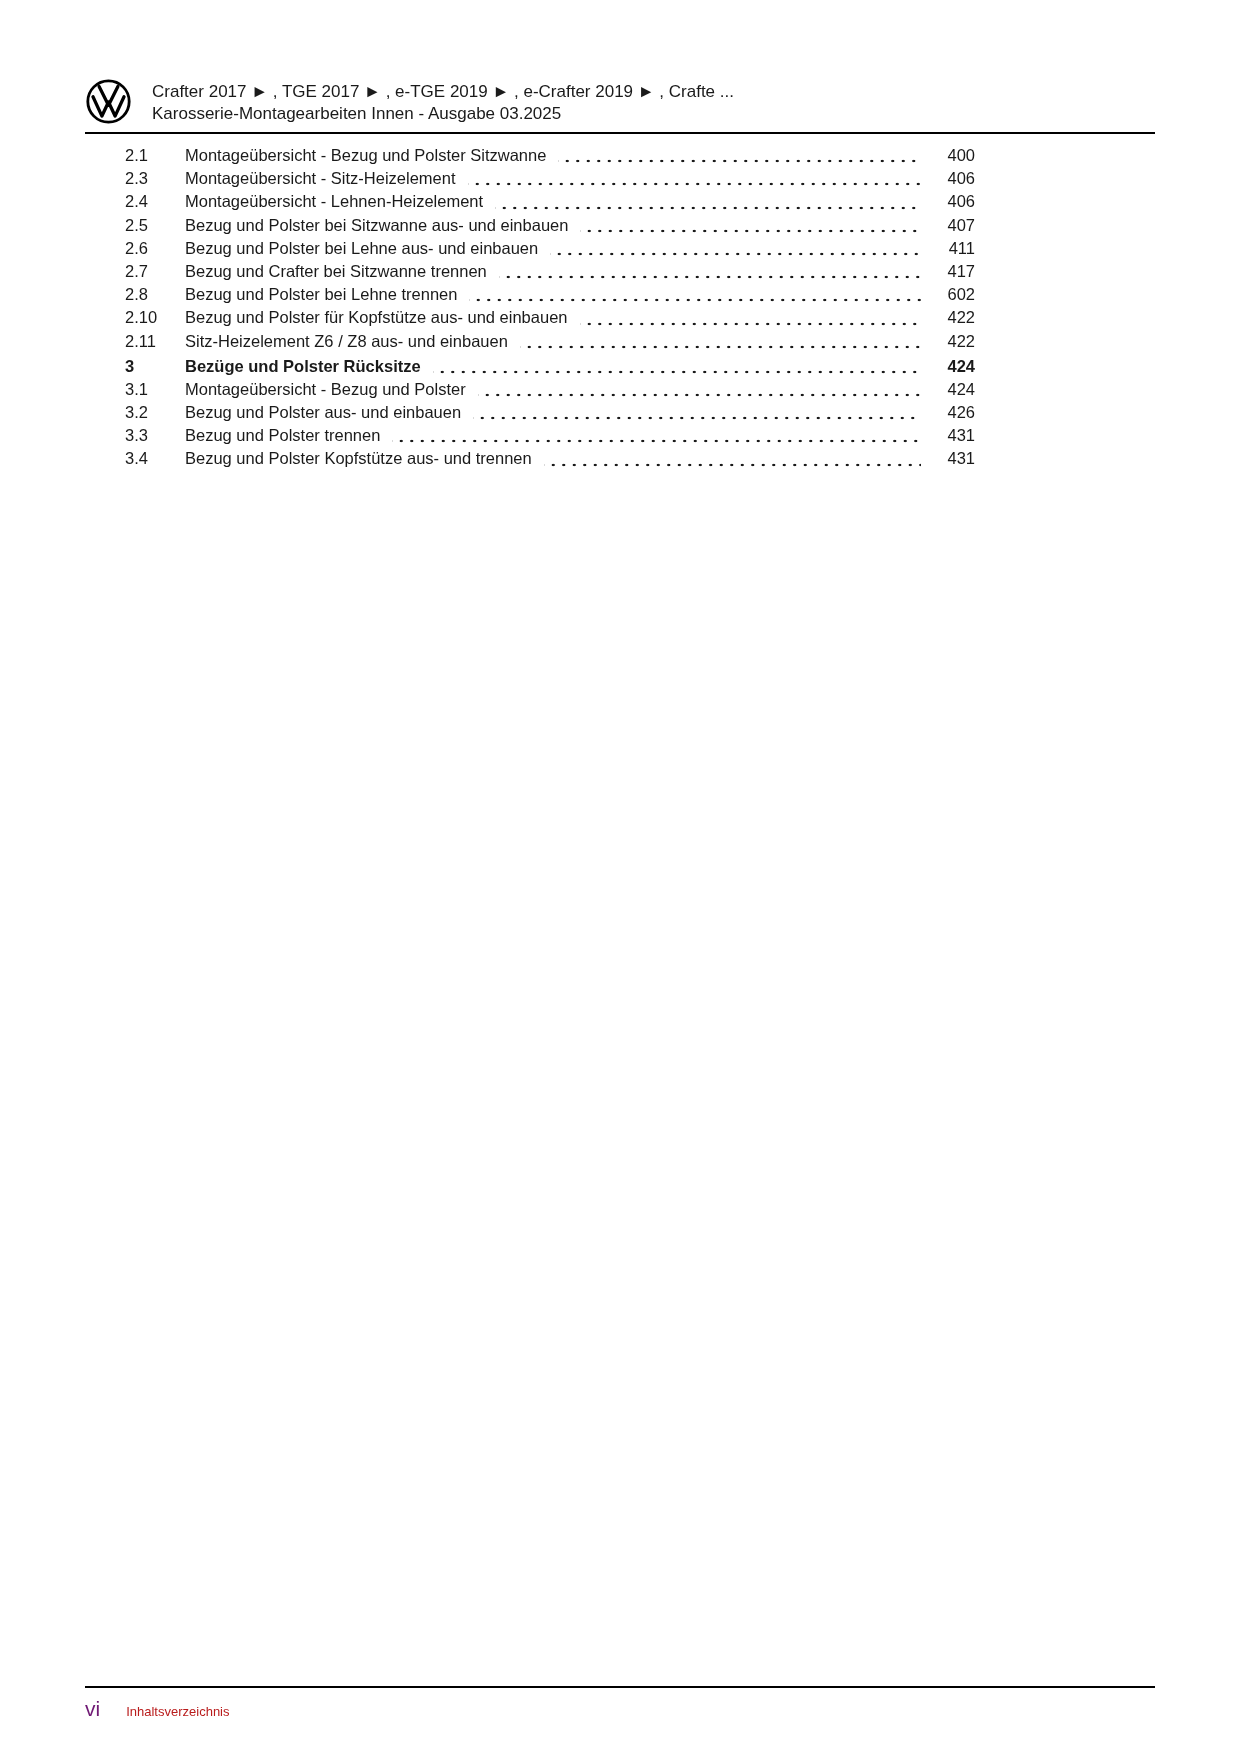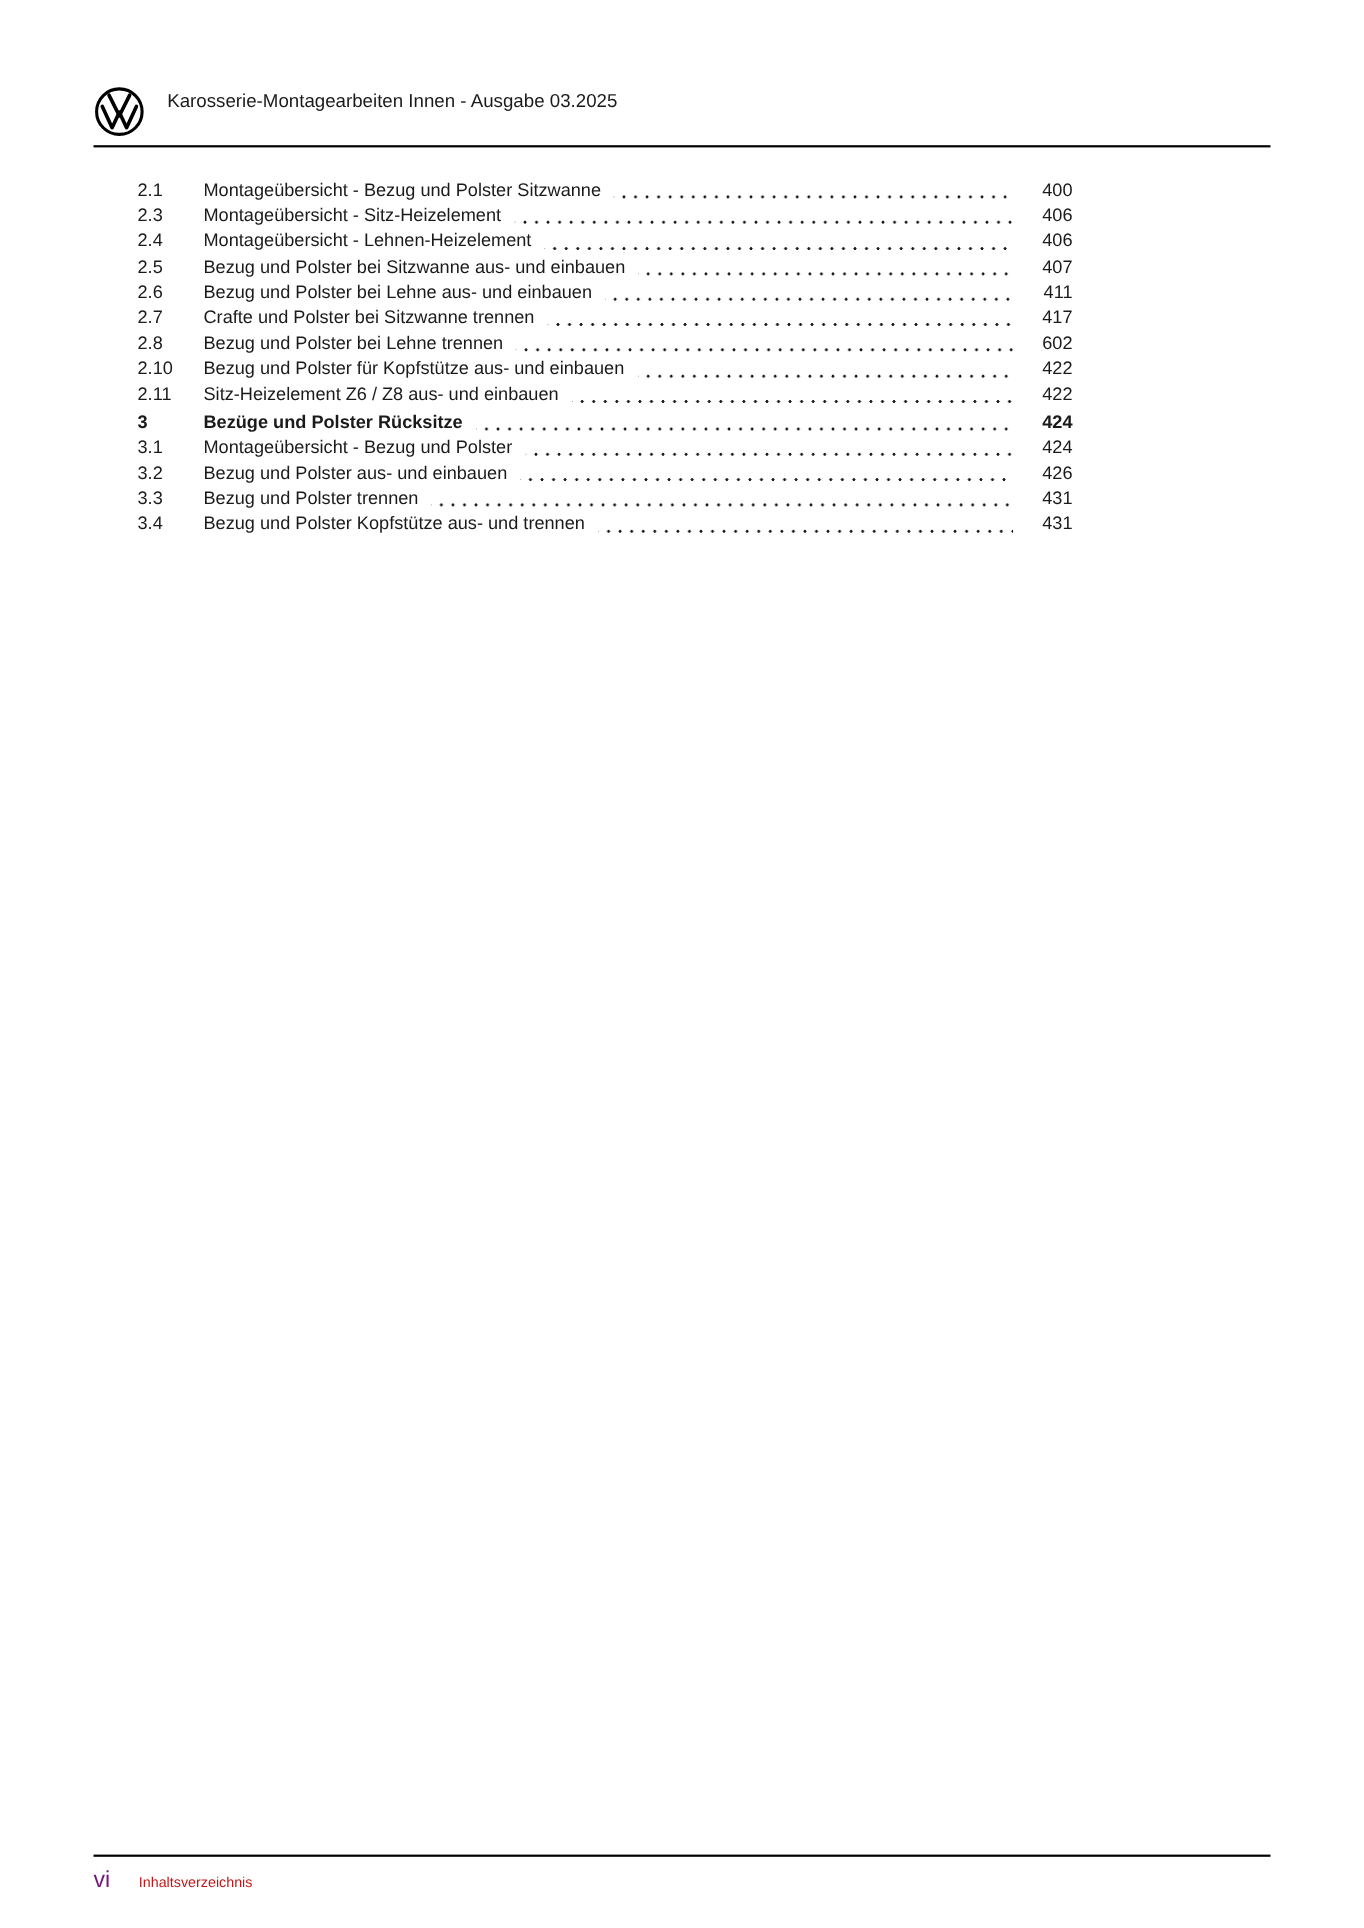--- a/index.html
+++ b/index.html
@@ -43,21 +43,21 @@
     color: #1a1a1a;
   }
   .header-rule {
     border: 0;
     border-top: 2px solid #000000;
     margin: 7px 0 0 0;
   }
 
   
   .toc {
-    margin-top: 28px;
+    margin-top: 10px;
     padding-left: 40px;
     padding-right: 180px;
   }
   .toc-row {
     display: flex;
     align-items: baseline;
     height: 23.2px;
     font-size: 16.5px;
     line-height: 23.2px;
     color: #1a1a1a;
@@ -123,20 +123,21 @@
 
   <div class="header">
     <div class="logo">
       <svg viewBox="0 0 100 100" xmlns="http://www.w3.org/2000/svg" aria-hidden="true">
         <circle cx="50" cy="50" r="44" fill="none" stroke="#000" stroke-width="6"></circle>
         <path d="M30 18 L50 58 L70 18" fill="none" stroke="#000" stroke-width="7" stroke-linecap="round" stroke-linejoin="round"></path>
         <path d="M17 40 L36 81 L50 51 L64 81 L83 40" fill="none" stroke="#000" stroke-width="7" stroke-linecap="round" stroke-linejoin="round"></path>
       </svg>
     </div>
     <div class="header-text">
+      <div>Crafter 2017 ► , TGE 2017 ► , e-TGE 2019 ► , e-Crafter 2019 ► , Crafte ...</div>
       <div>Karosserie-Montagearbeiten Innen - Ausgabe 03.2025</div>
     </div>
   </div>
   <hr class="header-rule">
 
   <div class="toc" id="toc-container">
     <div class="toc-row">
       <span class="toc-num">2.1</span>
       <span class="toc-title">Montageübersicht - Bezug und Polster Sitzwanne</span>
       <span class="leader"></span>
@@ -167,21 +168,21 @@
 
     <div class="toc-row">
       <span class="toc-num">2.6</span>
       <span class="toc-title">Bezug und Polster bei Lehne aus- und einbauen</span>
       <span class="leader"></span>
       <span class="toc-page">411</span>
     </div>
 
     <div class="toc-row">
       <span class="toc-num">2.7</span>
-      <span class="toc-title">Crafte und Polster bei Sitzwanne trennen</span>
+      <span class="toc-title">Bezug und Crafter bei Sitzwanne trennen</span>
       <span class="leader"></span>
       <span class="toc-page">417</span>
     </div>
 
     <div class="toc-row">
       <span class="toc-num">2.8</span>
       <span class="toc-title">Bezug und Polster bei Lehne trennen</span>
       <span class="leader"></span>
       <span class="toc-page">602</span>
     </div>

